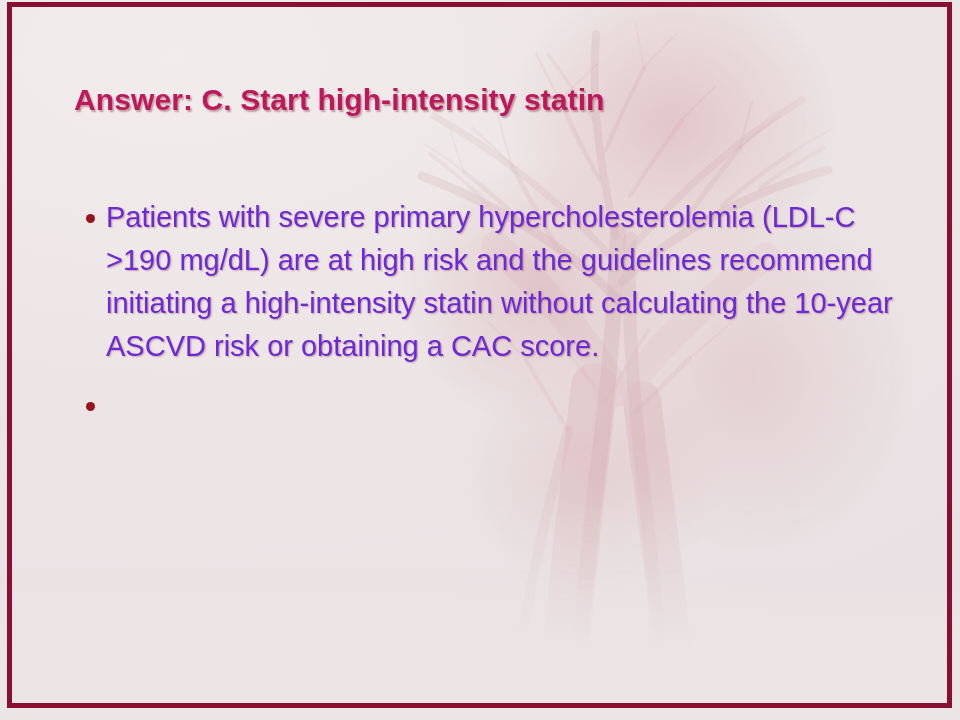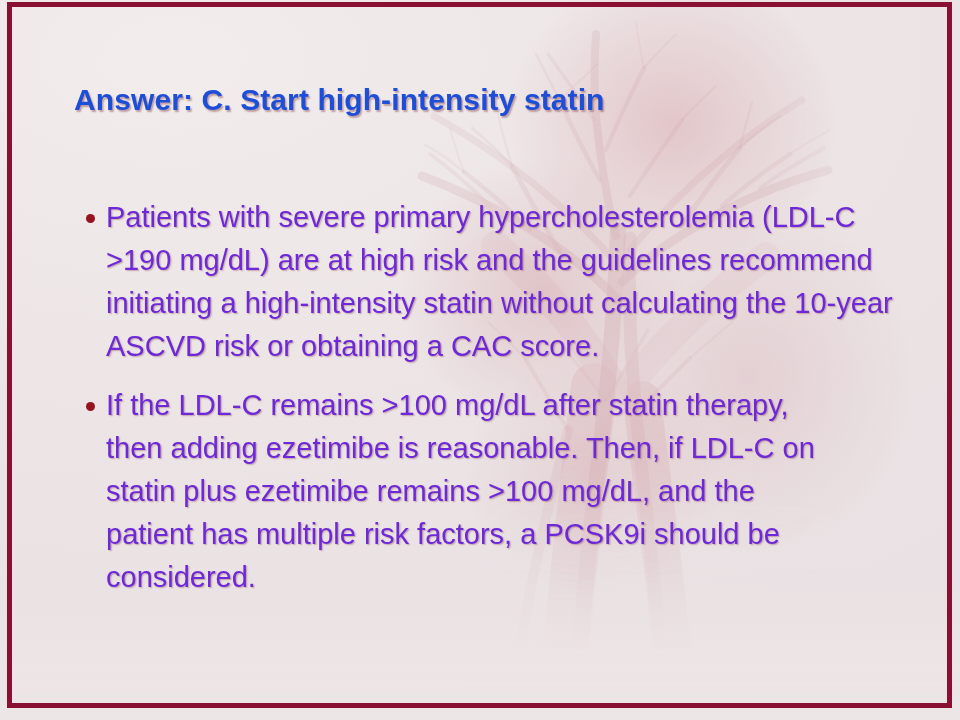--- a/index.html
+++ b/index.html
@@ -89,21 +89,21 @@
     inset: 0;
   }
 
   .slide-title {
     position: absolute;
     left: 74px;
     top: 80px;
     width: 820px;
     font-size: 30px;
     font-weight: bold;
-    color: #1d4ed8;
+    color: #be185d;
     letter-spacing: 0.1px;
     line-height: 40px;
     text-shadow: 1.5px 1.5px 1.6px rgba(120,40,45,0.40);
     white-space: nowrap;
   }
 
   .bullet-list {
     position: absolute;
     left: 82px;
     top: 196px;
@@ -211,20 +211,19 @@
 
     <div class="bullet-list">
 
       <div class="bullet-item b1">
         <span class="bullet-dot"></span>
         <span class="bullet-text">Patients with severe primary hypercholesterolemia (LDL-C &gt;190 mg/dL) are at high risk and the guidelines recommend initiating a high-intensity statin without calculating the 10-year ASCVD risk or obtaining a CAC score.</span>
       </div>
 
       <div class="bullet-item b2">
         <span class="bullet-dot"></span>
-        <span class="bullet-text">If the LDL-C remains &gt;100 mg/dL after statin therapy, then adding ezetimibe is reasonable. Then, if LDL-C on statin plus ezetimibe remains &gt;100 mg/dL, and the patient has multiple risk factors, a PCSK9i should be considered.</span>
       </div>
 
     </div>
   </div>
 
   <div class="frame"></div>
 </div>
 
 </body></html>

